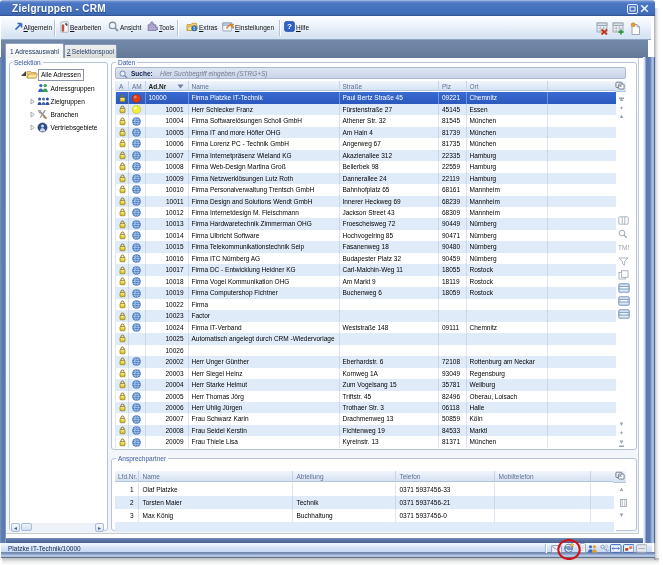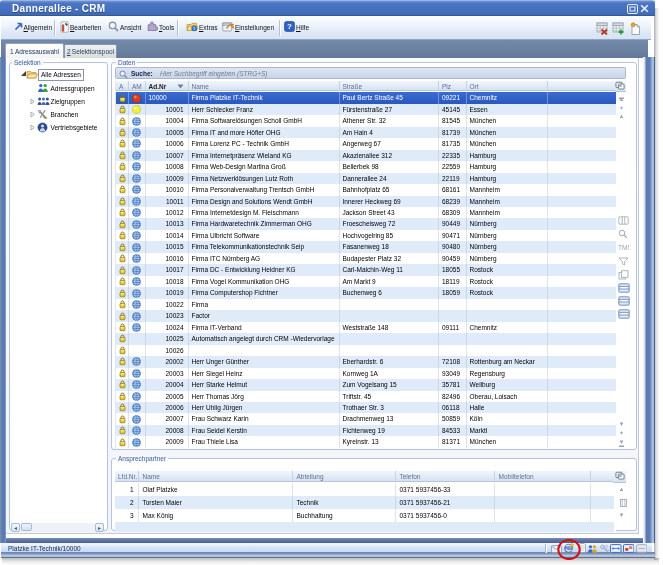--- a/index.html
+++ b/index.html
@@ -41,21 +41,21 @@
 
 .apgrid{position:absolute;left:3px;top:11.5px;width:501px;height:61px;background:#fff}
 .aprow{position:absolute;left:0;width:499px;font-size:6.5px;line-height:13px;white-space:nowrap}
 .aprow .c{position:absolute;top:0;height:100%;overflow:hidden}
 .mark{position:absolute;width:9px;text-align:center;color:#9aa4b2;font-size:6px;line-height:6px}
 </style></head>
 <body>
 <div class="shadowR"></div>
 <div class="shadowB"></div>
 <div class="titlebar">
-  <div class="titletext">Dannerallee - CRM</div>
+  <div class="titletext">Zielgruppen - CRM</div>
   <svg class="abs" style="left:627px;top:3.5px" width="11" height="10" viewBox="0 0 11 10">
       <rect x="0.5" y="0.5" width="10" height="9" rx="1.5" fill="none" stroke="#e8eefc" stroke-width="1"></rect>
       <rect x="3" y="3" width="5" height="4" fill="none" stroke="#eef2fc" stroke-width="1"></rect>
     </svg>
   <svg class="abs" style="left:640px;top:4px" width="9" height="9" viewBox="0 0 9 9">
       <path d="M1.2 1.2L7.8 7.8M7.8 1.2L1.2 7.8" stroke="#eef2fc" stroke-width="1.6"></path>
     </svg>
 </div>
 <div class="menubar">
   <span class="mitem" style="left:13px;top:5px"><svg width="10" height="10" viewBox="0 0 10 10">

